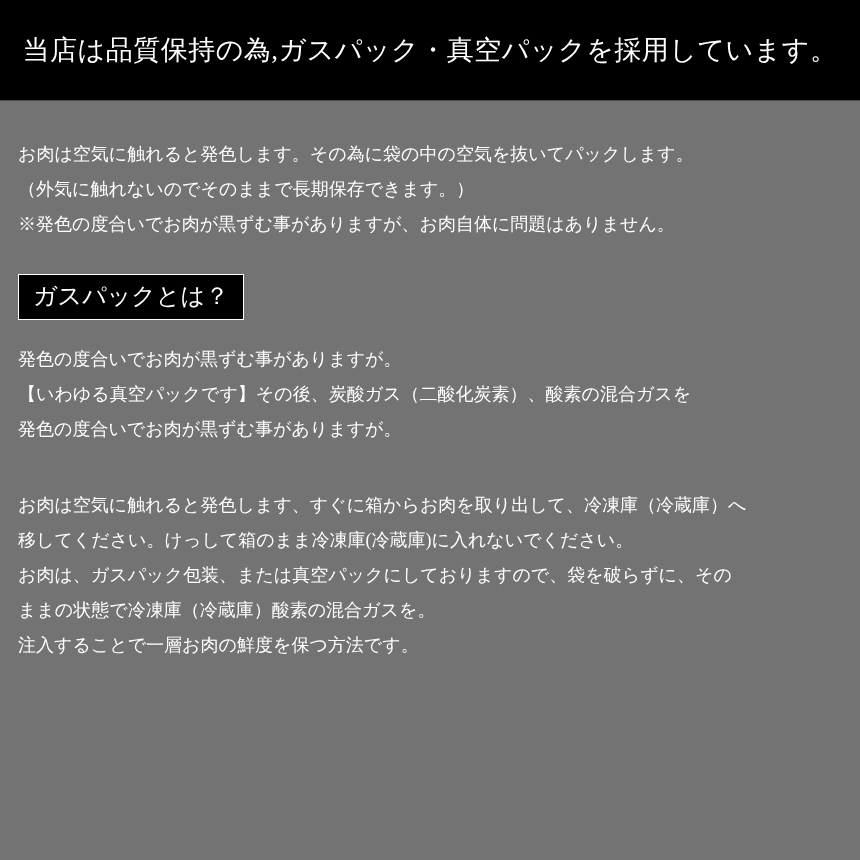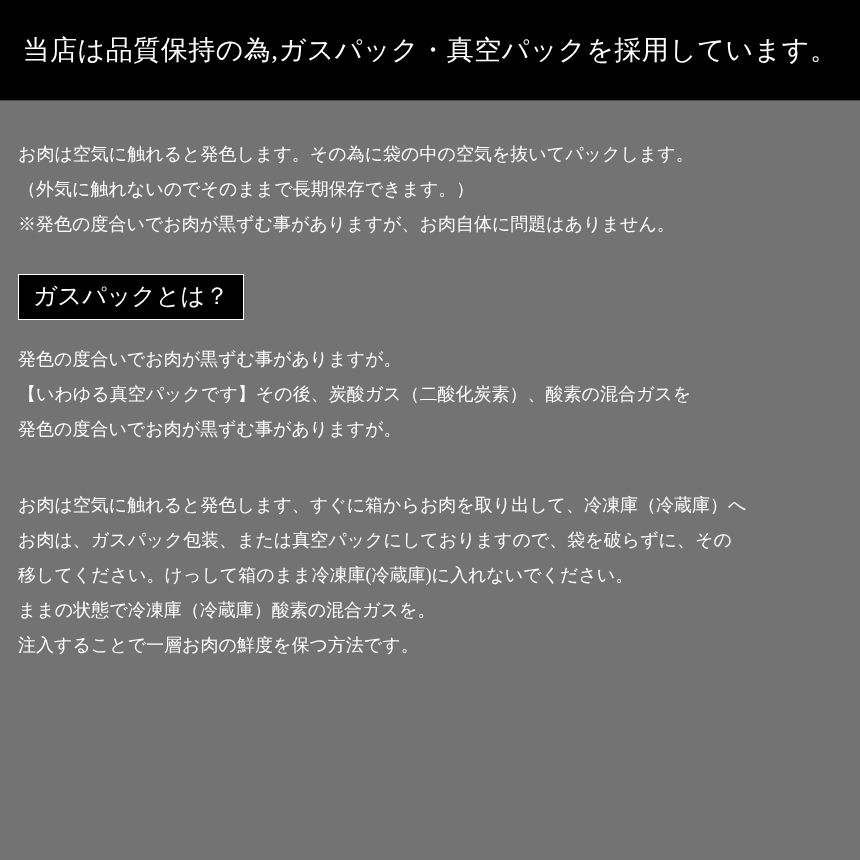--- a/index.html
+++ b/index.html
@@ -117,21 +117,21 @@
       <div class="body-lines">
         <span class="line">発色の度合いでお肉が黒ずむ事がありますが。</span>
         <span class="line">【いわゆる真空パックです】その後、炭酸ガス（二酸化炭素）、酸素の混合ガスを</span>
         <span class="line">発色の度合いでお肉が黒ずむ事がありますが。</span>
       </div>
     </div>
 
     <div class="section sec-3">
       <div class="body-lines">
         <span class="line">お肉は空気に触れると発色します、すぐに箱からお肉を取り出して、冷凍庫（冷蔵庫）へ</span>
+        <span class="line">移してください。けっして箱のまま冷凍庫(冷蔵庫)に入れないでください。</span>
         <span class="line">お肉は、ガスパック包装、または真空パックにしておりますので、袋を破らずに、その</span>
-        <span class="line">移してください。けっして箱のまま冷凍庫(冷蔵庫)に入れないでください。</span>
         <span class="line">ままの状態で冷凍庫（冷蔵庫）酸素の混合ガスを。</span>
         <span class="line">注入することで一層お肉の鮮度を保つ方法です。</span>
       </div>
     </div>
 
   </div>
 </div>
 
 </body></html>

